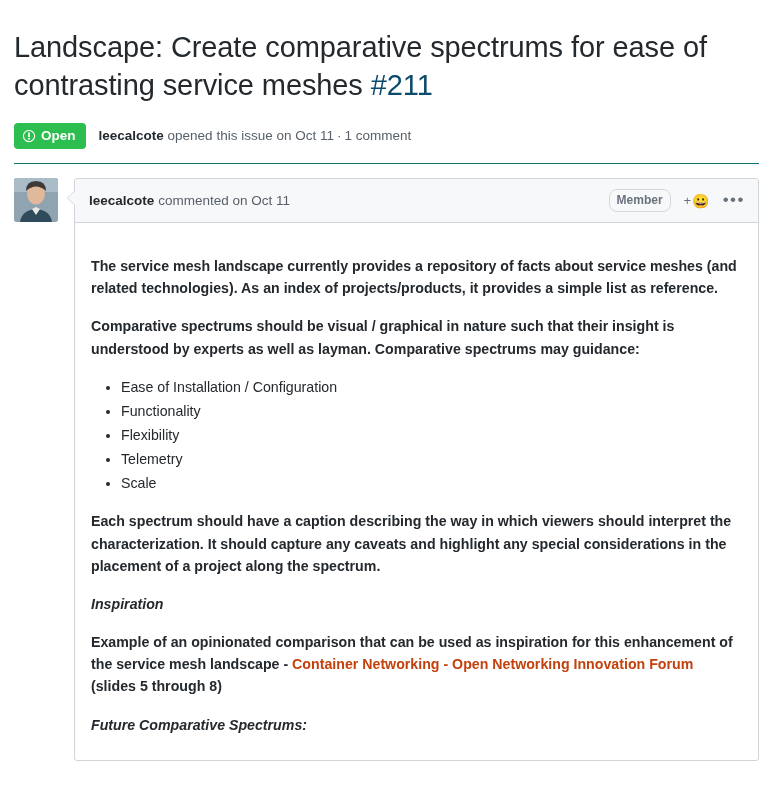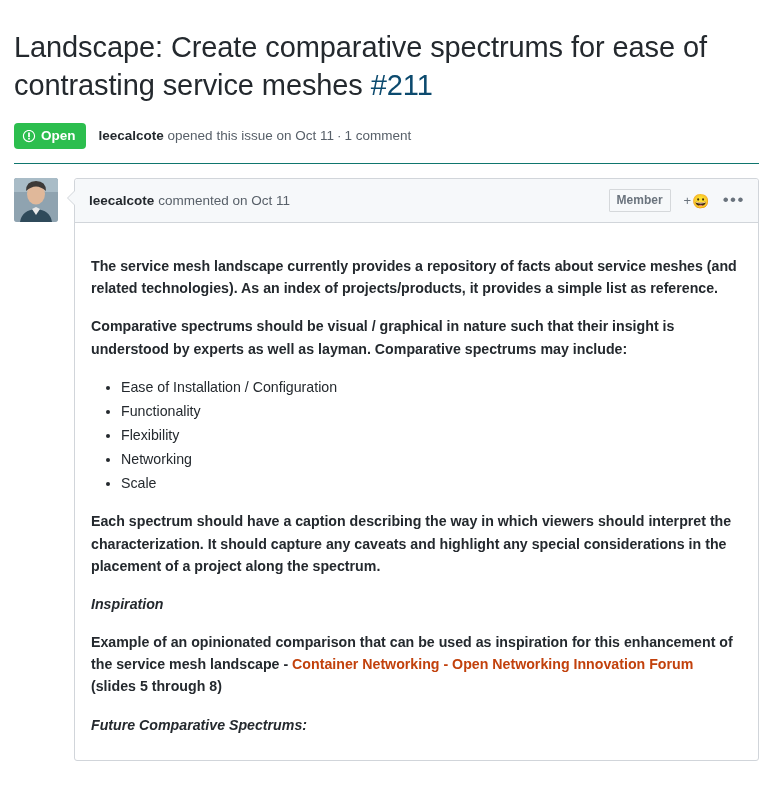--- a/index.html
+++ b/index.html
@@ -107,21 +107,21 @@
     padding: 10px 10px 10px 14px;
     font-size: 13.5px;
     color: #586069;
     height: 44px;
   }
   .comment-header .commenter { color: #24292e; font-weight: 600; }
   .comment-header .when { margin-left: 4px; }
   .header-spacer { flex: 1 1 auto; }
   .member-pill {
     border: 1px solid #d5d8db;
-    border-radius: 1px;
+    border-radius: 8px;
     color: #6a737d;
     font-size: 12px;
     font-weight: 600;
     padding: 3px 7px;
     line-height: 1.2;
     background: #f6f8fa;
   }
   .reaction-btn {
     margin-left: 13px;
     color: #6a737d;
@@ -206,27 +206,27 @@
         <span class="member-pill">Member</span>
         <span class="reaction-btn">
           <span>+</span>
             <span class="smiley">😀</span>
         </span>
         <span class="kebab">•••</span>
       </div>
 
       <div class="comment-body">
         <p>The service mesh landscape currently provides a repository of facts about service meshes (and related technologies). As an index of projects/products, it provides a simple list as reference.</p>
-        <p>Comparative spectrums should be visual / graphical in nature such that their insight is understood by experts as well as layman. Comparative spectrums may include:</p>
+        <p>Comparative spectrums should be visual / graphical in nature such that their insight is understood by experts as well as layman. Comparative spectrums may guidance:</p>
 
         <ul>
           <li>Ease of Installation / Configuration</li>
           <li>Functionality</li>
           <li>Flexibility</li>
-          <li>Networking</li>
+          <li>Telemetry</li>
           <li>Scale</li>
         </ul>
 
         <p>Each spectrum should have a caption describing the way in which viewers should interpret the characterization. It should capture any caveats and highlight any special considerations in the placement of a project along the spectrum.</p>
 
         <p class="tight">
           <em>Inspiration</em>
         </p>
         <p><span>Example of an opinionated comparison that can be used as inspiration for this enhancement of the service mesh landscape - </span><a href="#">Container Networking - Open Networking Innovation Forum</a><span> (slides 5 through 8)</span></p>
 

